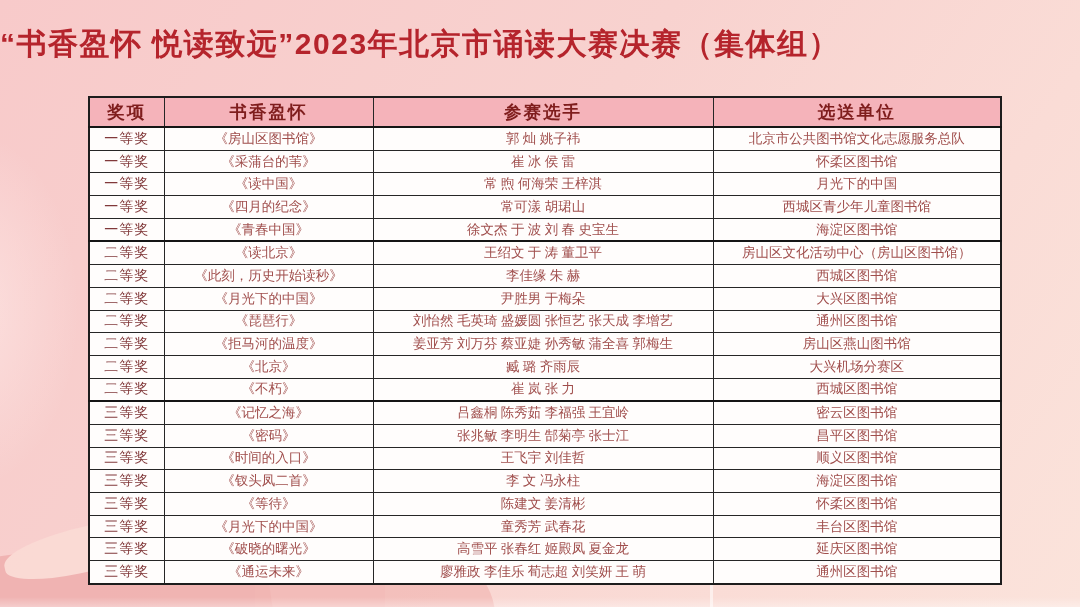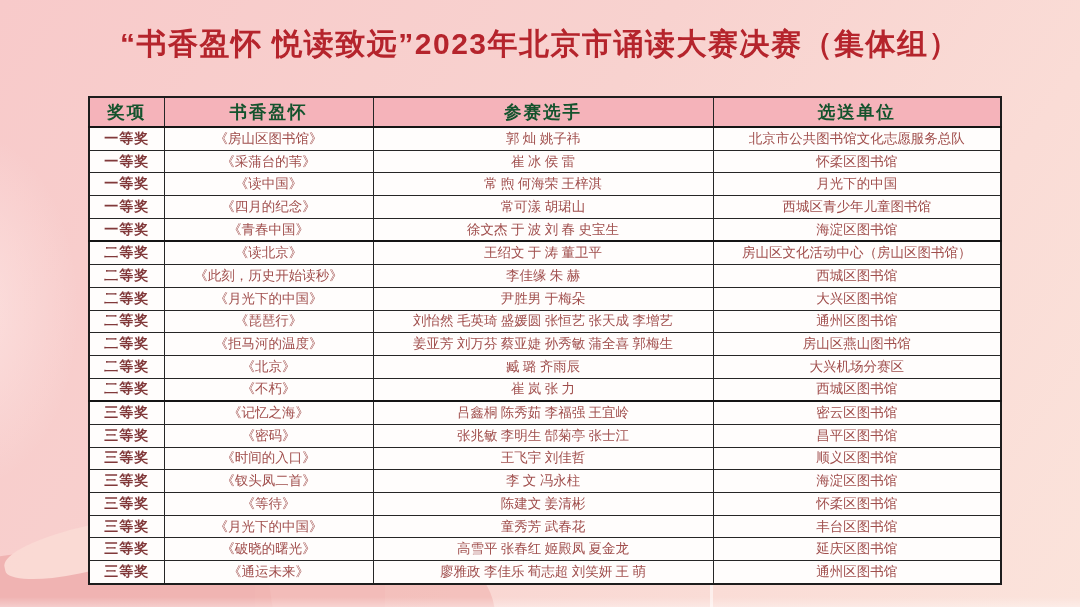--- a/index.html
+++ b/index.html
@@ -46,21 +46,20 @@
     background: rgba(255,255,255,0.55);
   }
   .wm-bottom-light {
     left: 0; bottom: 0; width: 1080px; height: 10px;
     background: linear-gradient(to bottom, rgba(255,255,255,0), rgba(255,255,255,0.35));
   }
 
   .page-title {
     position: absolute;
     left: 0; top: 24px; width: 1080px;
-    text-align: center;
     font-family: "Liberation Sans", "DejaVu Sans", sans-serif;
     font-weight: 700;
     font-size: 30px;
     letter-spacing: 1.5px;
     color: #b5242c;
   }
 
   table.results {
     position: absolute;
     left: 88px; top: 96px;
@@ -74,34 +73,34 @@
     border: 1.5px solid #262626;
     text-align: center;
     vertical-align: middle;
     overflow: hidden;
     white-space: nowrap;
     padding: 0 2px;
   }
   table.results th {
     height: 28px;
     background: #f5b3ba;
-    color: #14532d;
+    color: #7f1d1d;
     font-family: "Liberation Sans", "DejaVu Sans", sans-serif;
     font-weight: 700;
     font-size: 17.5px;
     letter-spacing: 2px;
     border-bottom: 2.5px solid #151515;
   }
   table.results td {
     height: 21.7px;
     font-size: 13.5px;
     color: #a04e4c;
   }
   table.results td:first-child {
-    font-weight: 700;
+    font-weight: 400;
     font-size: 14px;
     color: #81393a;
     letter-spacing: 1px;
   }
   table.results tr.group-start td { border-top: 2.2px solid #151515; }
 </style>
 </head>
 <body>
 
 <div class="wm wm-left-glow"></div>

